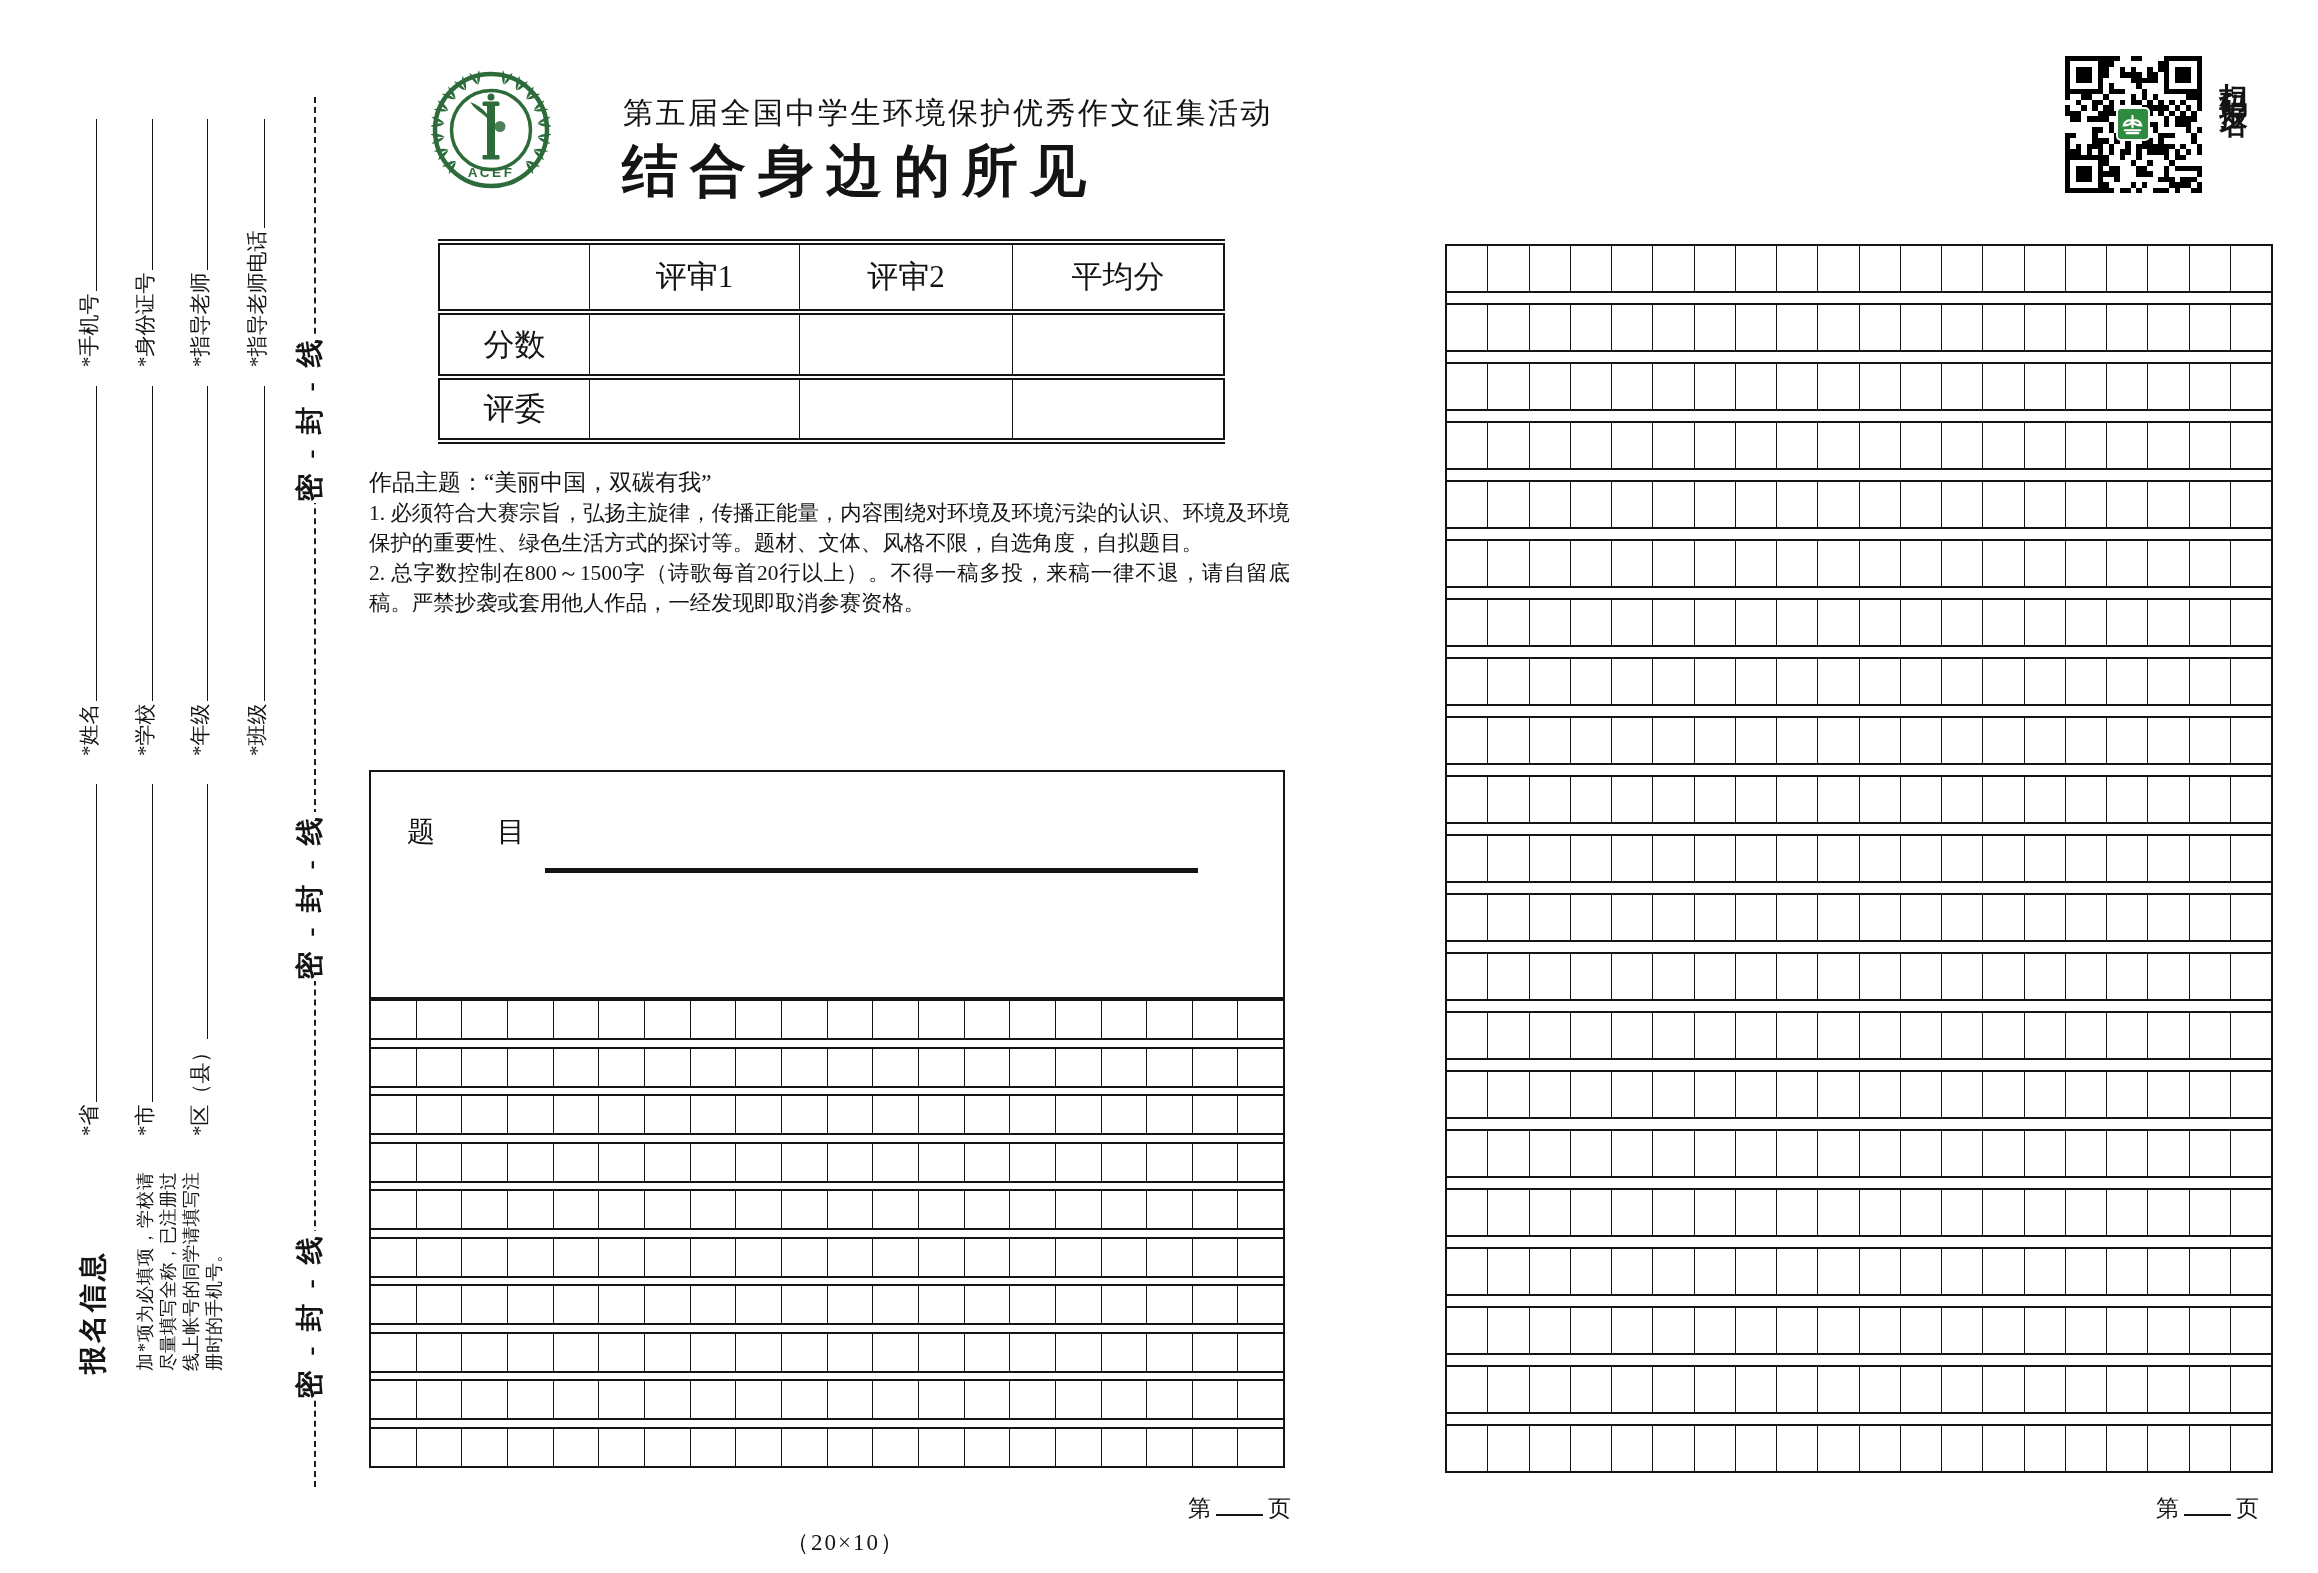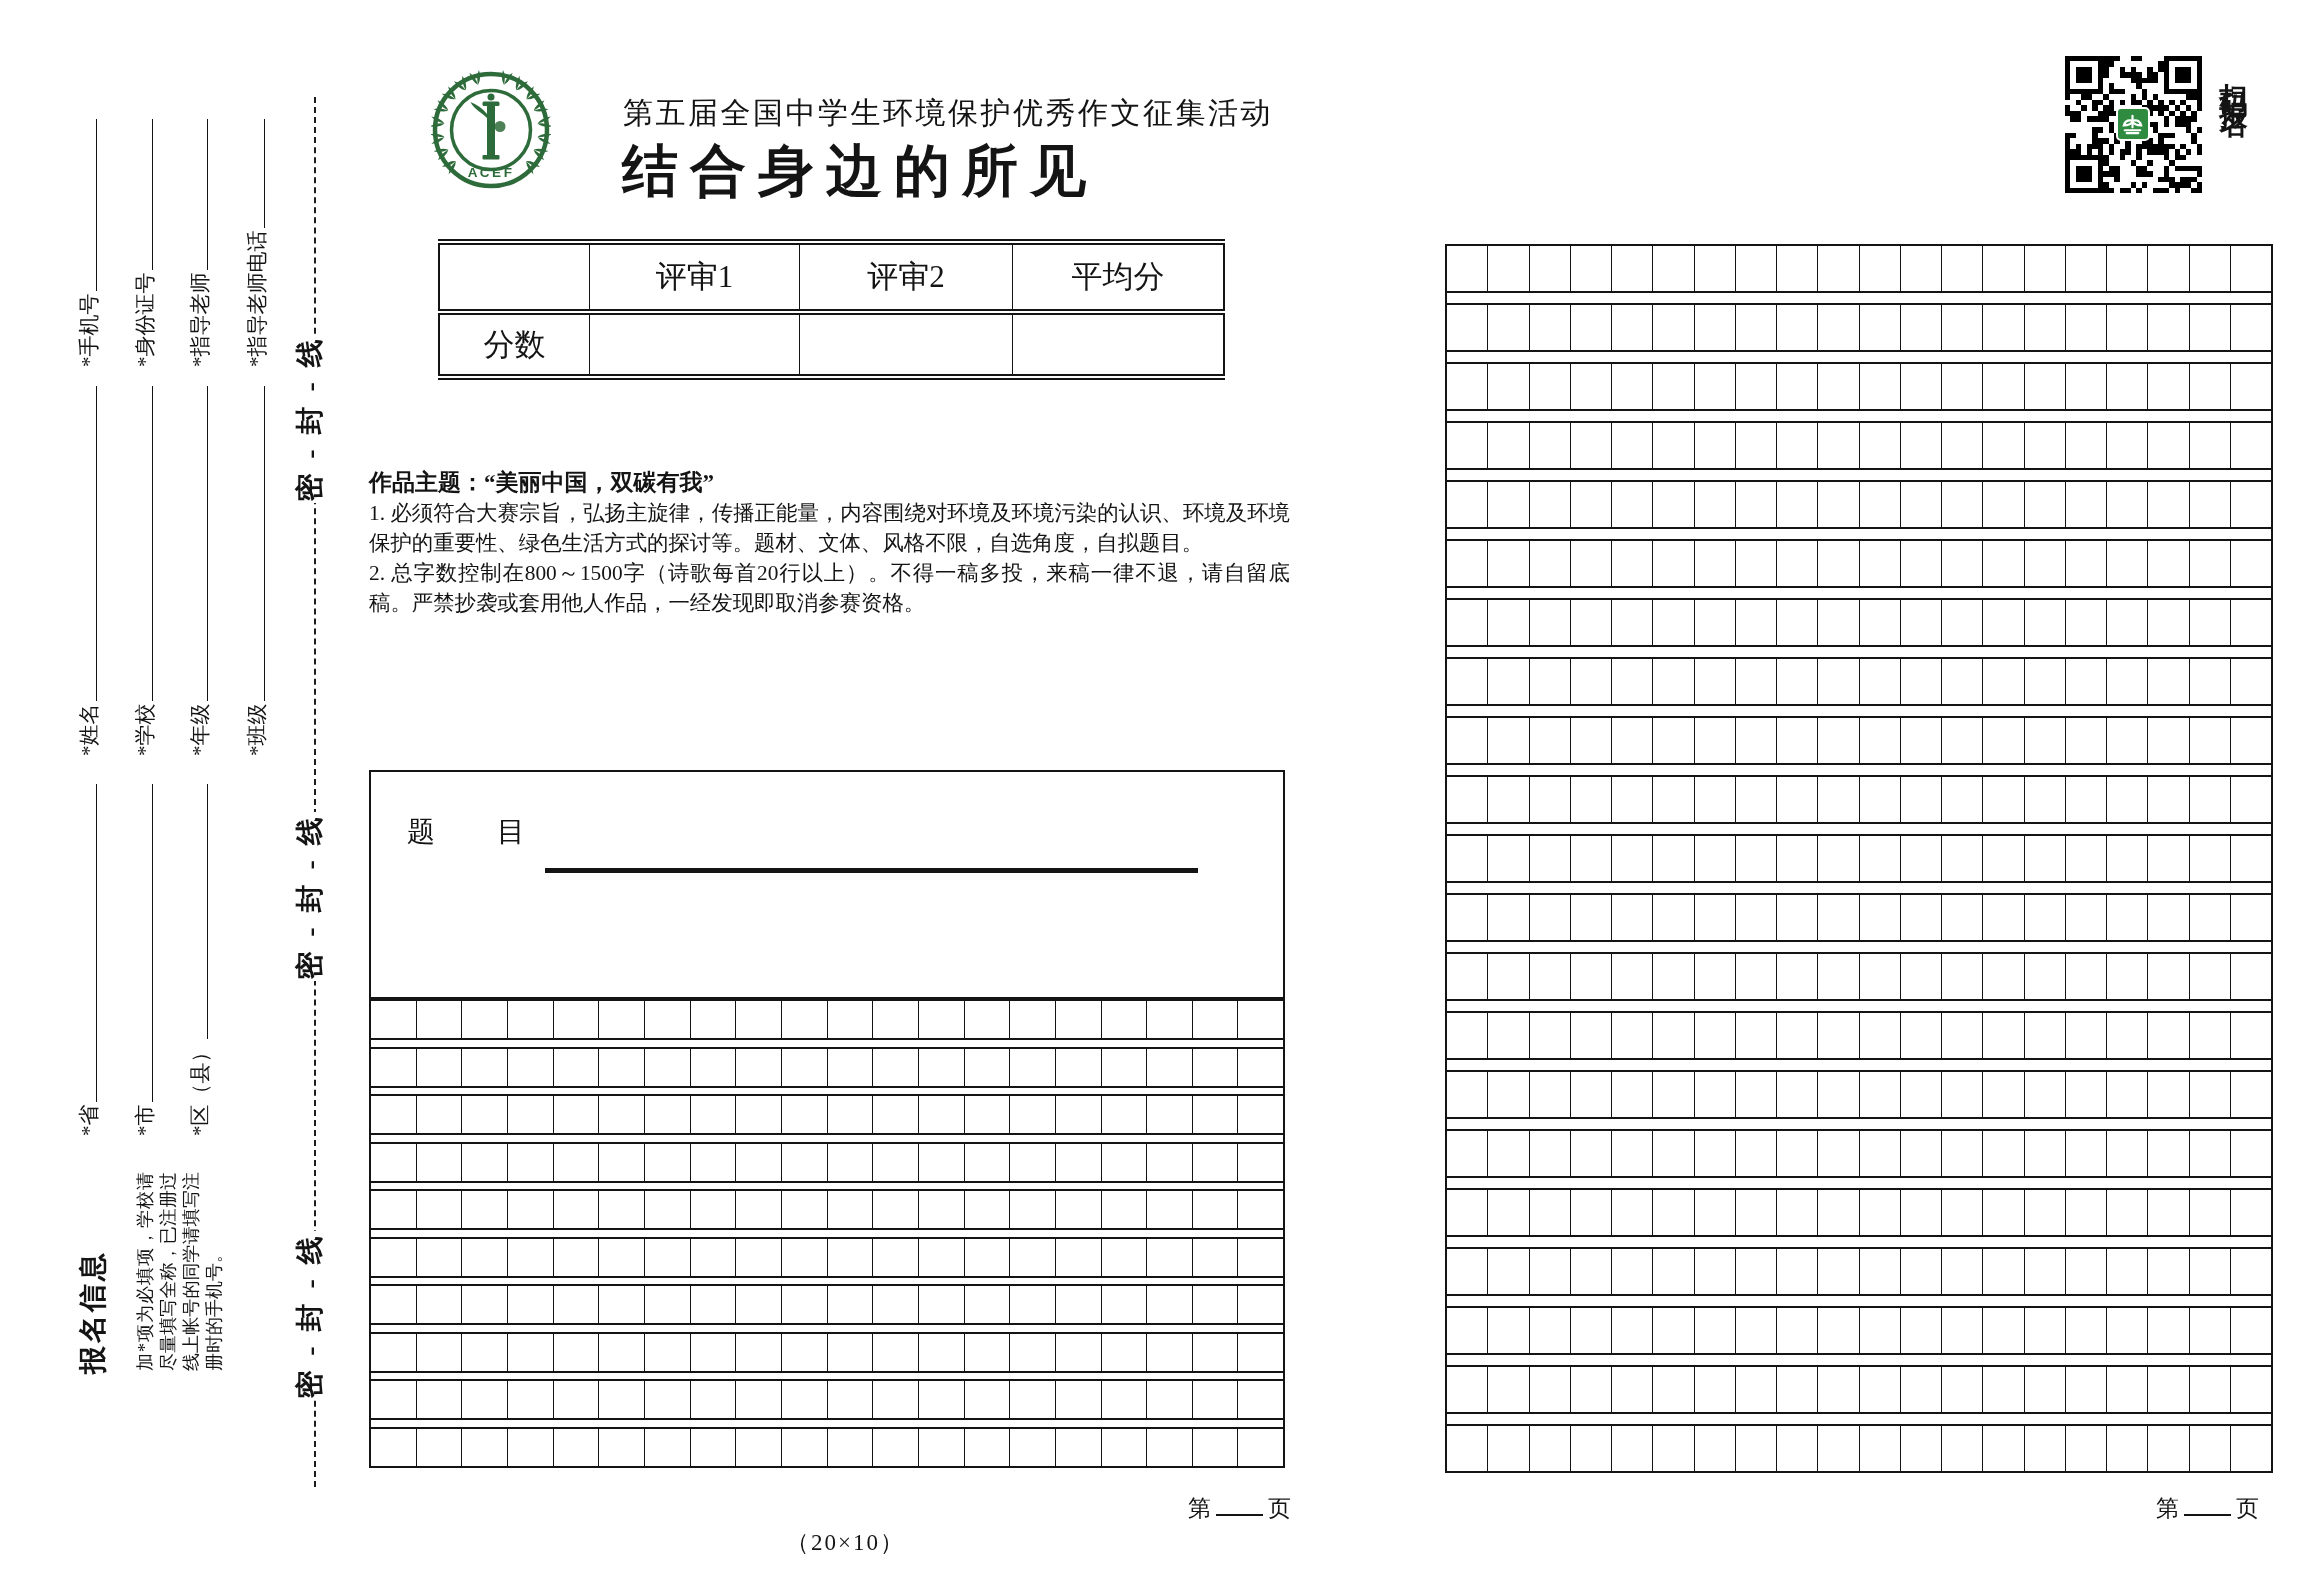--- a/index.html
+++ b/index.html
@@ -56,21 +56,21 @@
   .stable td,.stable th{
     border-left:1.5px solid var(--ink);border-top:6px double var(--ink);
     font-size:31px;font-weight:normal;text-align:center;vertical-align:middle;padding:0;margin-top:9px;
   }
   .stable tr>*:first-child{border-left:2.5px solid var(--ink);}
   .stable tr:first-child>*{border-top:6px double var(--ink);}
   .stable tr:last-child>*{border-bottom:6px double var(--ink);}
   .stable tr>*:last-child{border-right:2.5px solid var(--ink);}
   
   .brief{position:absolute;left:369px;top:467px;width:921px;}
-  .topic-label{font-size:23px;font-weight:bold;}
+  .topic-label{font-size:23px;font-weight:normal;}
   .topic-text{margin-top:15px;font-size:21.4px;line-height:28px;text-indent:2em;text-align:justify;}
   .req-label{margin-top:14px;font-size:23px;font-weight:bold;}
   .req-item{font-size:21.4px;line-height:30px;text-align:justify;}
   
   .tbox{
     position:absolute;left:369px;top:770px;width:916px;height:229px;
     border:2.5px solid var(--ink);box-sizing:border-box;background:#fff;
   }
   .tbox-label{position:absolute;left:36px;top:41px;font-size:28px;letter-spacing:17px;}
   .tbox-line{position:absolute;left:174px;top:96px;width:653px;height:5px;background:var(--ink);}
@@ -523,20 +523,26 @@
     <th style="width:209px">评审1</th>
     <th style="width:212px">评审2</th>
     <th style="width:210px">平均分</th>
   </tr>
   <tr style="height:65px">
     <th>分数</th>
     <td></td>
     <td></td>
     <td></td>
   </tr>
+  <tr style="height:64px">
+    <th>评委</th>
+    <td></td>
+    <td></td>
+    <td></td>
+  </tr>
 </tbody>
   </table>
 
 <div class="brief">
   <div class="topic-label">作品主题：“美丽中国，双碳有我”</div>
   <div class="req-item">1. 必须符合大赛宗旨，弘扬主旋律，传播正能量，内容围绕对环境及环境污染的认识、环境及环境保护的重要性、绿色生活方式的探讨等。题材、文体、风格不限，自选角度，自拟题目。</div>
   <div class="req-item">2. 总字数控制在800～1500字（诗歌每首20行以上）。不得一稿多投，来稿一律不退，请自留底稿。严禁抄袭或套用他人作品，一经发现即取消参赛资格。</div>
 </div>
 
 <div class="tbox">

